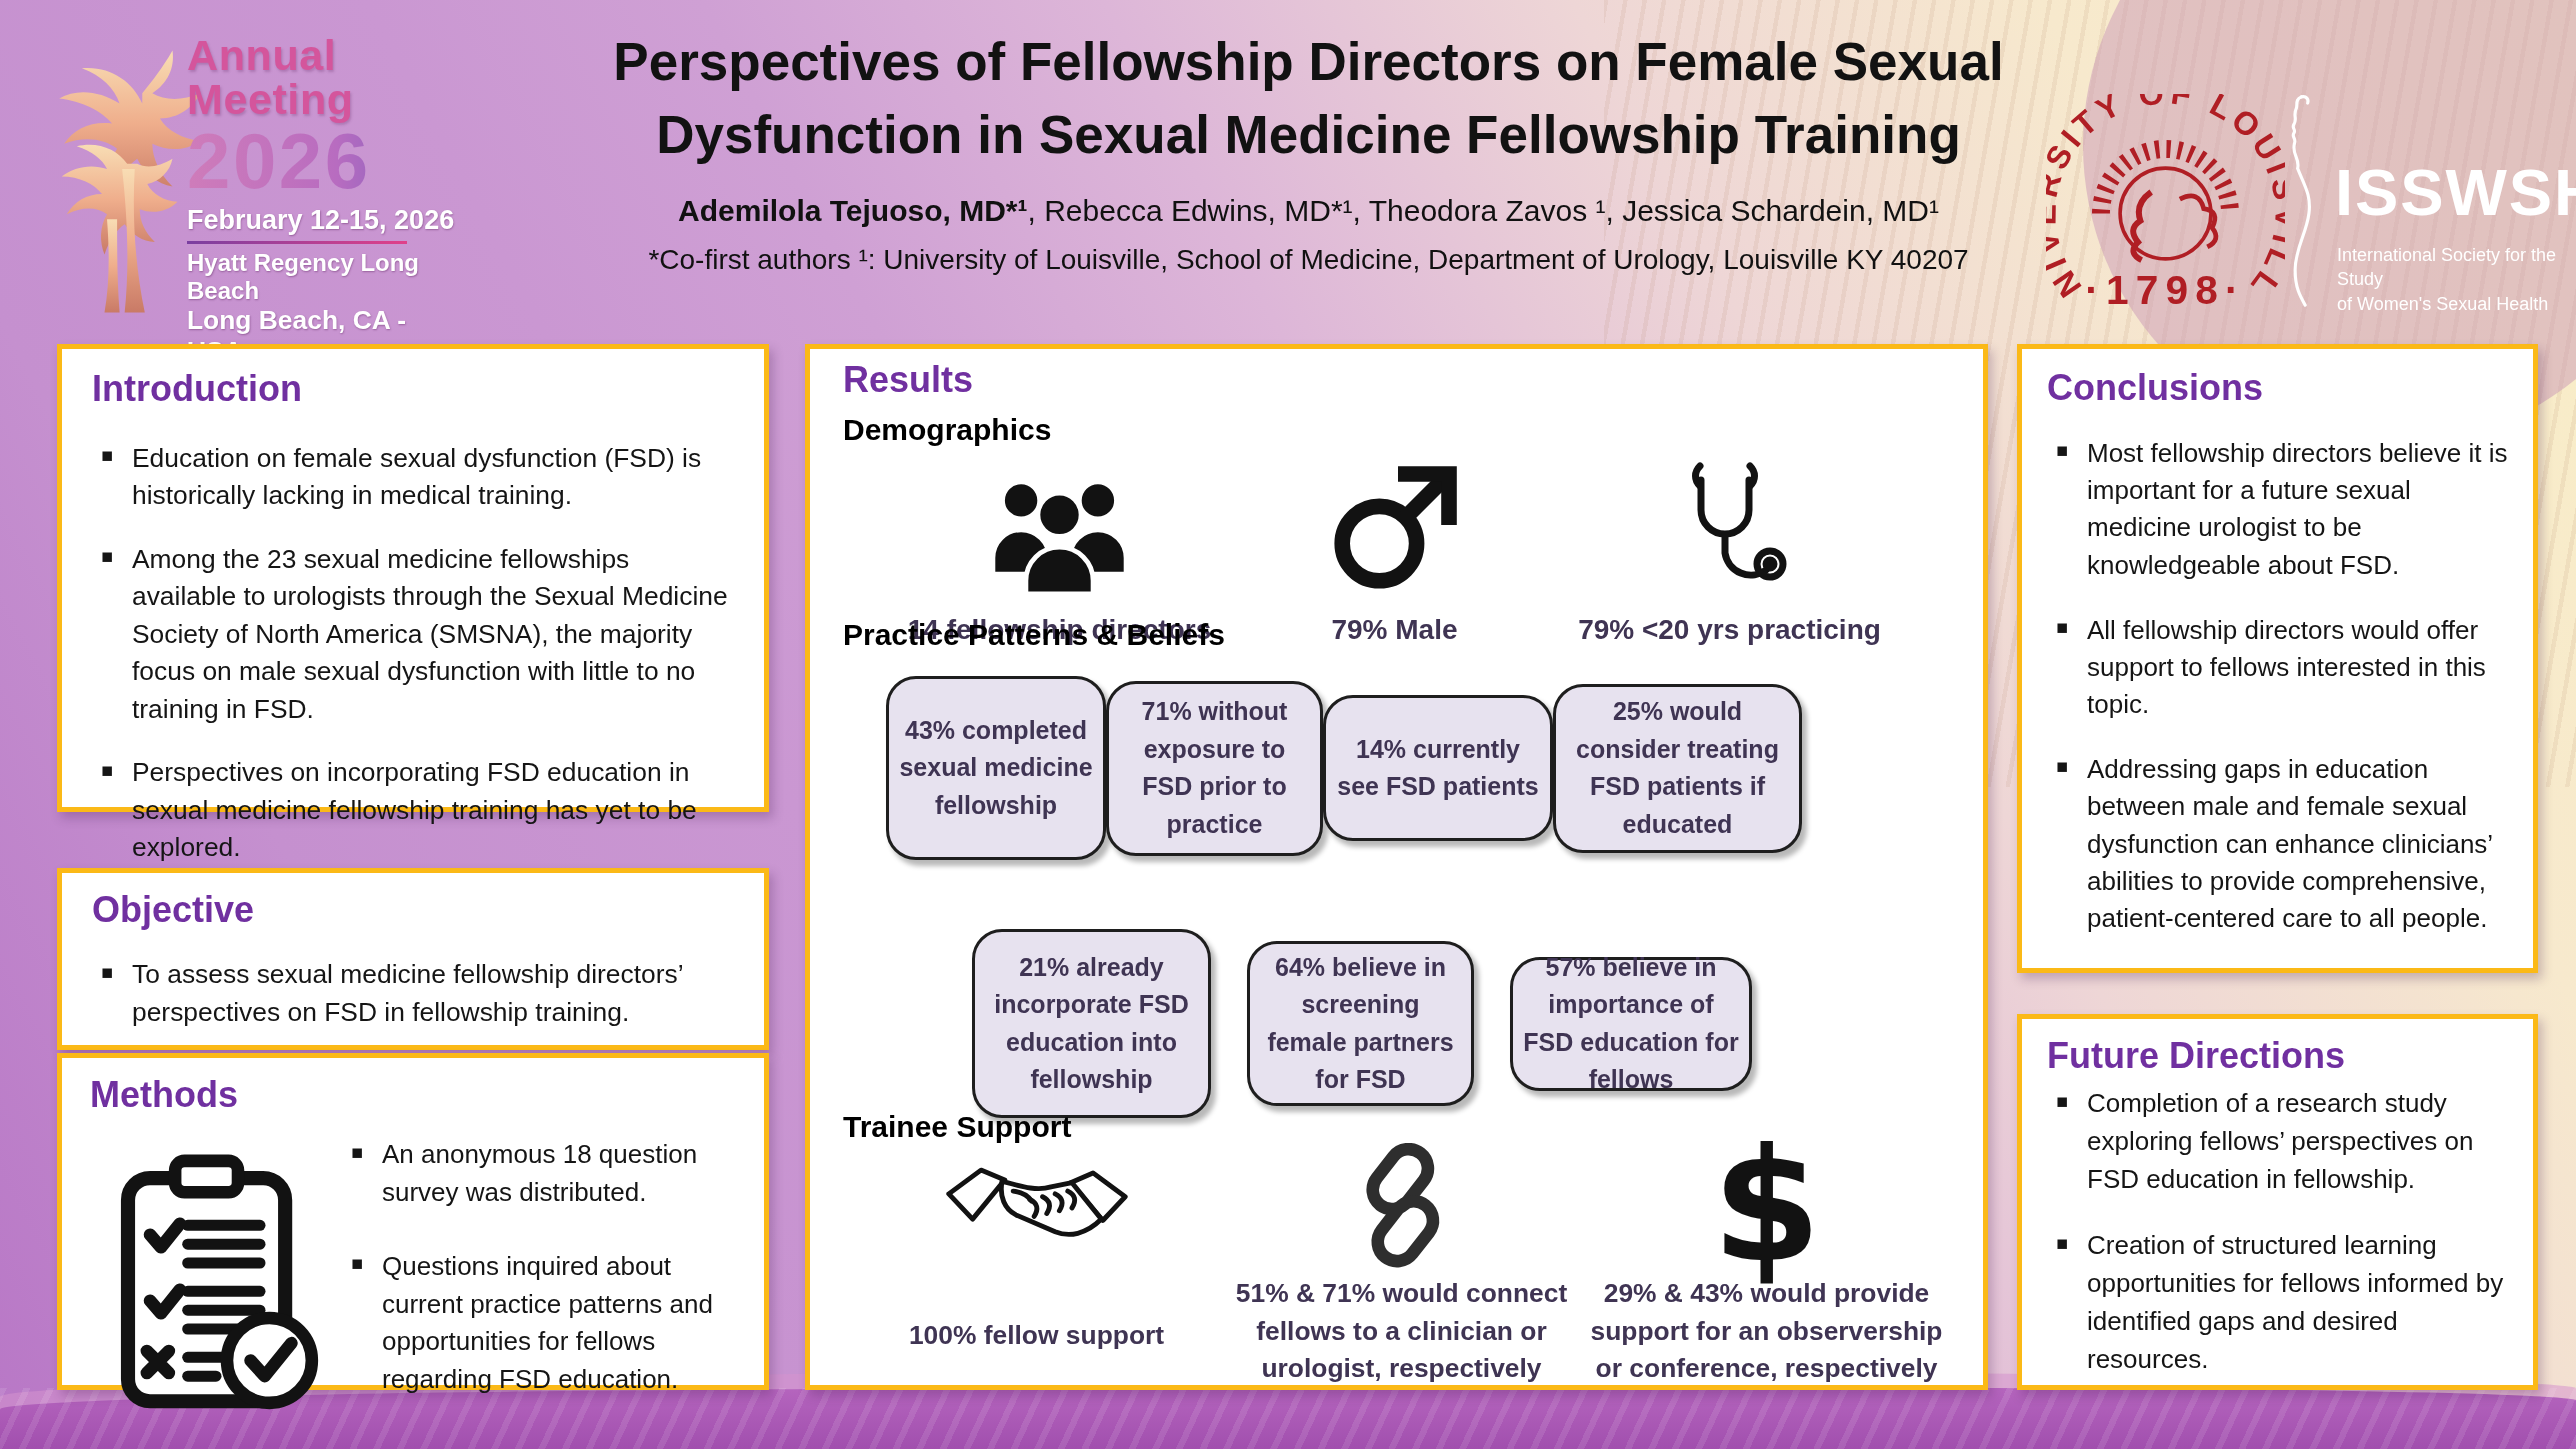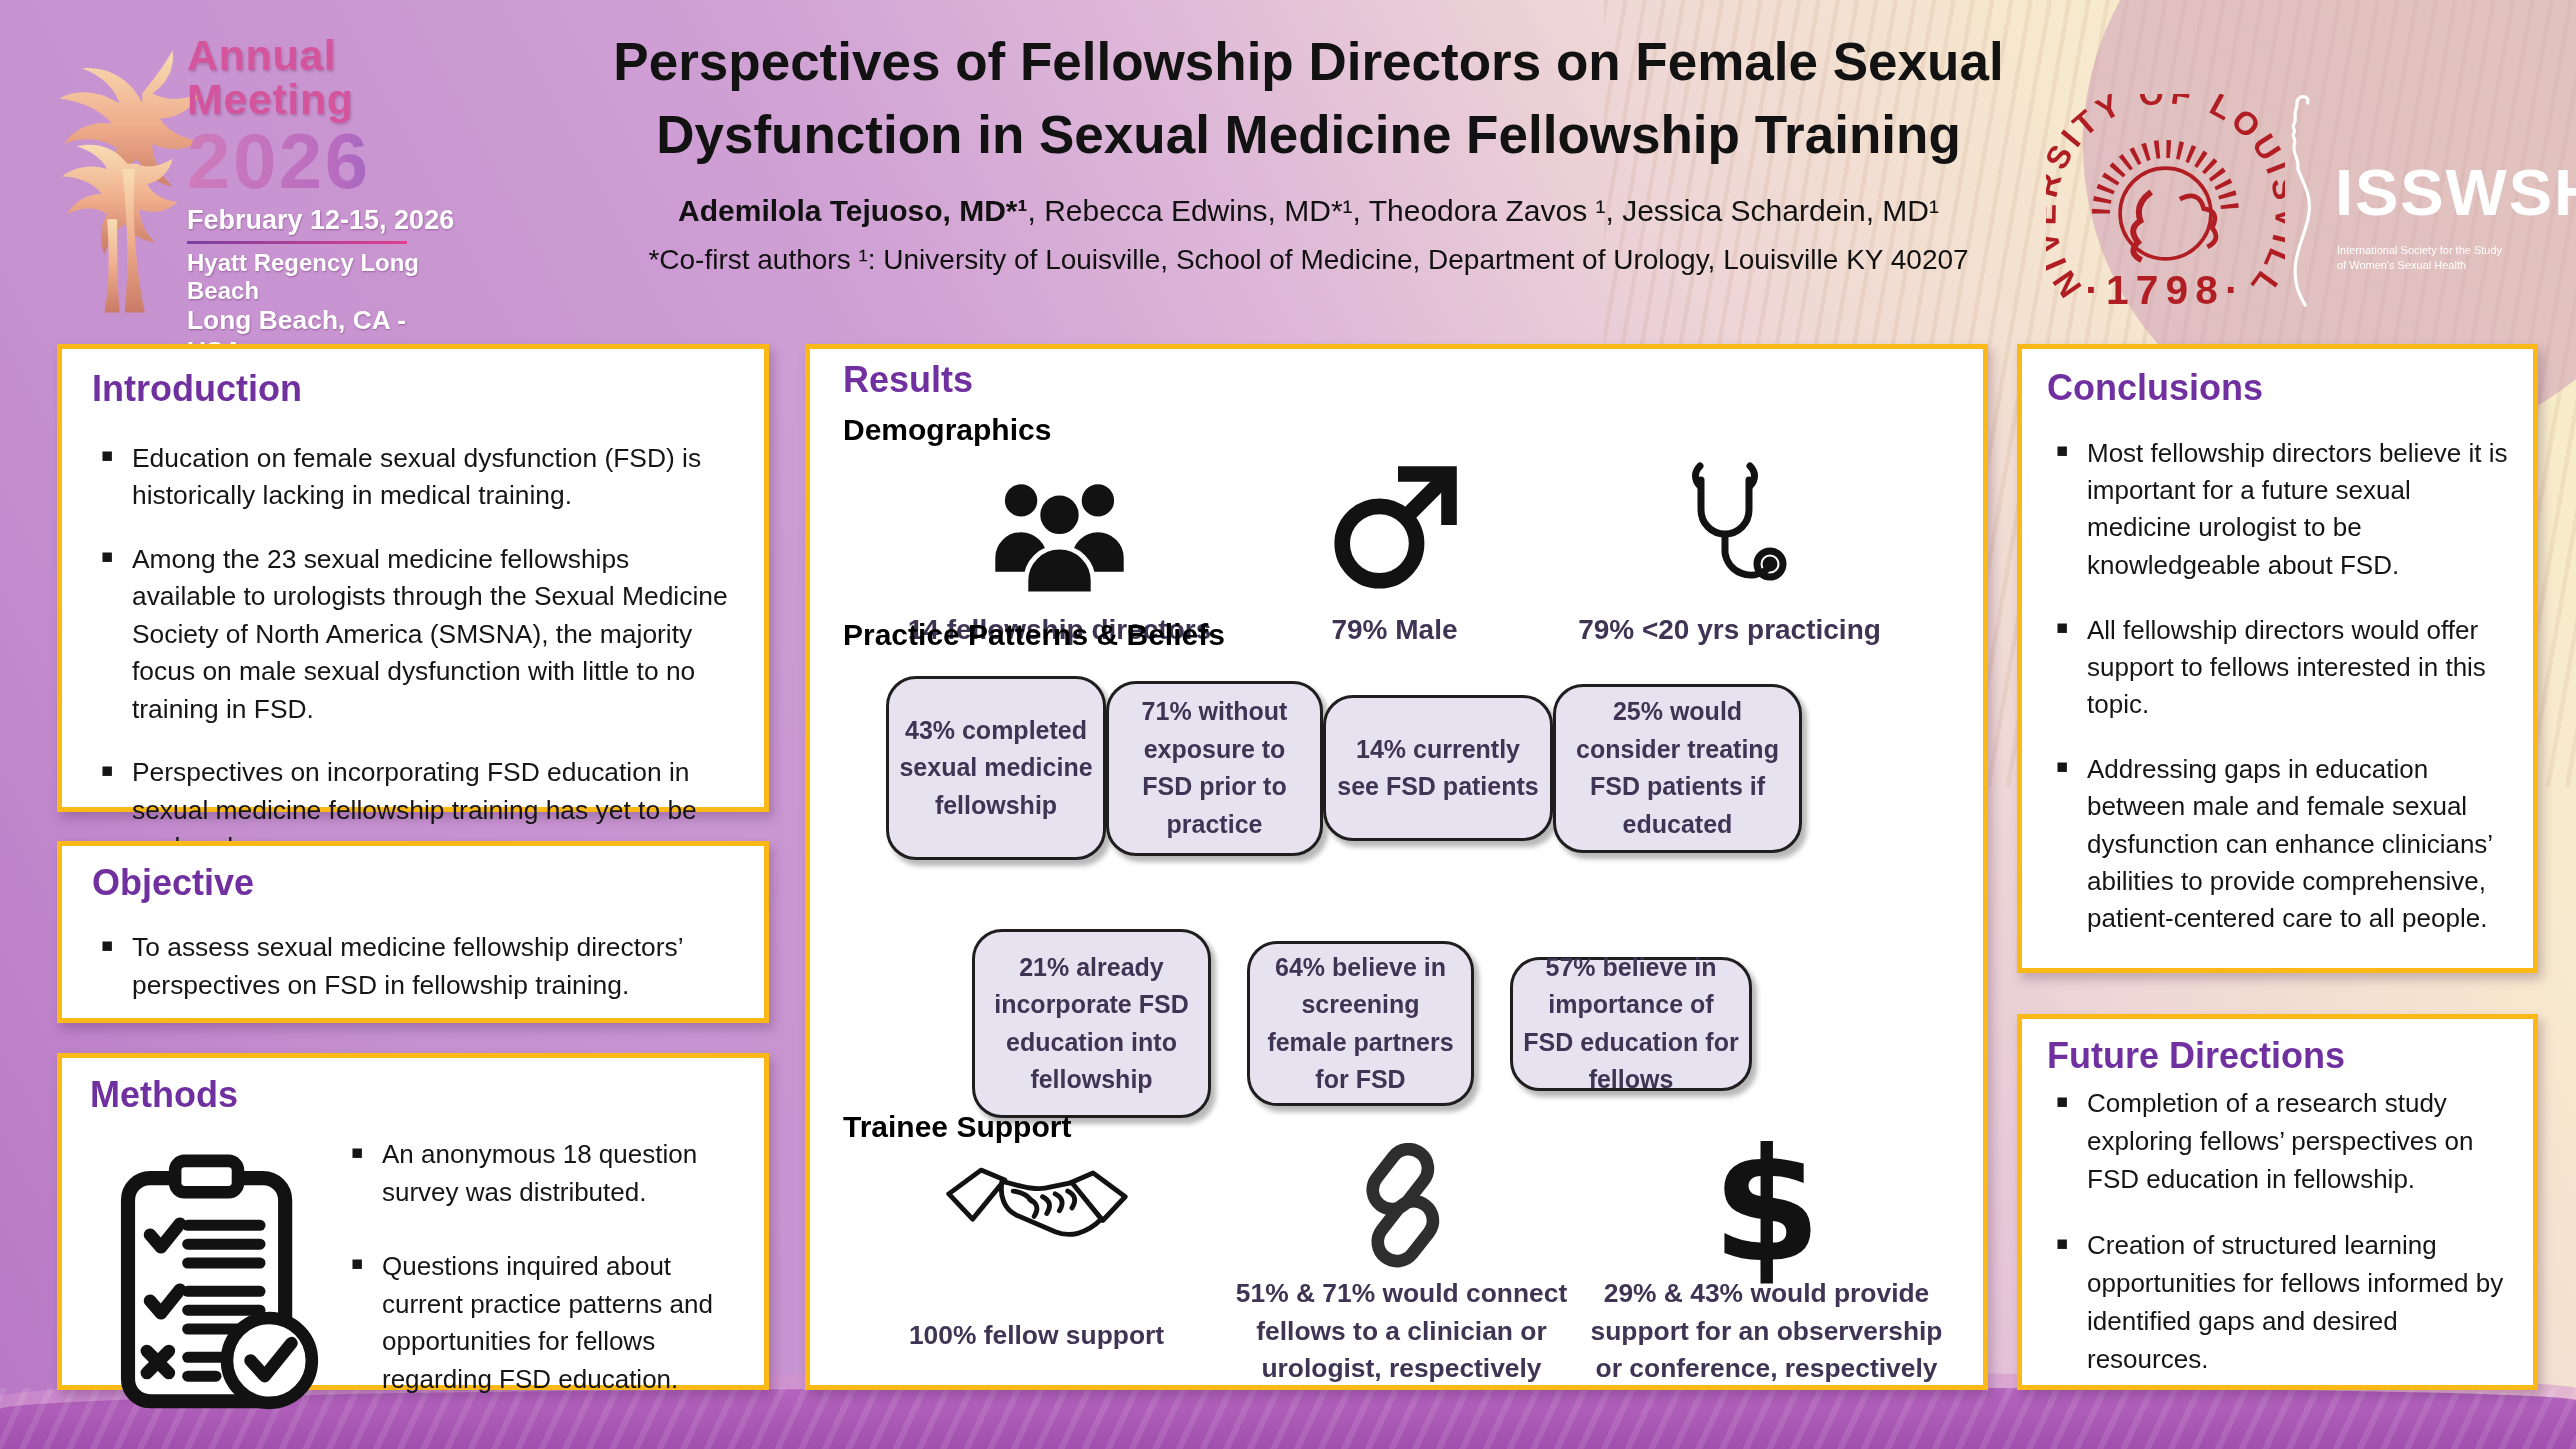--- a/index.html
+++ b/index.html
@@ -35,28 +35,28 @@
   .titleblock{position:absolute;left:522px;top:25px;width:1573px;text-align:center;}
   .title-line{font-size:53px;font-weight:bold;color:#121212;line-height:1.38;}
   .authors{margin-top:22.7px;font-size:30px;color:#111;}
   .authors b{font-weight:bold;}
   .affil{margin-top:16.4px;font-size:28px;color:#111;}
 
   .seal{position:absolute;left:2046px;top:94px;width:239px;height:239px;}
   .isswsh{position:absolute;left:2254px;top:74px;width:322px;height:264px;}
   .isswsh .sil{position:absolute;left:6.3px;top:6.3px;}
   .iss-acr{position:absolute;left:81px;top:81px;font-size:65px;font-weight:600;color:#ffffff;letter-spacing:1.9px;}
-  .iss-sub{position:absolute;left:83px;top:169px;font-size:11px;color:#ffffff;line-height:1.35;}
+  .iss-sub{position:absolute;left:83px;top:169px;font-size:18px;color:#ffffff;line-height:1.35;}
 
   
   .panel{position:absolute;background:#ffffff;border:5.7px solid #fbb917;box-sizing:border-box;
     box-shadow:4.4px 5.7px 10px rgba(60,20,70,0.25);z-index:2;}
   .panel h2{margin:0;font-size:36px;font-weight:bold;color:#7030a0;}
   .p-intro{left:57px;top:344px;width:712px;height:468px;padding:19px 30px;}
-  .p-obj{left:57px;top:841px;width:712px;height:182px;padding:16.4px 30px;}
+  .p-obj{left:57px;top:868px;width:712px;height:182px;padding:16.4px 30px;}
   .p-methods{left:57px;top:1053px;width:712px;height:337px;padding:16.4px 28px;}
   .p-results{left:805px;top:344px;width:1183px;height:1046px;}
   .p-concl{left:2017px;top:344px;width:521px;height:629px;padding:17.6px 25px;}
   .p-future{left:2017px;top:1014px;width:521px;height:376px;padding:16.4px 25px;}
 
   ul.bullets{list-style:none;margin:0;padding:0;}
   ul.bullets li{position:relative;padding-left:40px;font-size:26.4px;line-height:1.42;color:#151515;}
   ul.bullets li:before{content:"▪";font-family:"DejaVu Sans",sans-serif;position:absolute;left:8.8px;top:1.3px;font-size:19px;color:#151515;}
   .p-intro ul.bullets{margin-top:30px;}
   .p-intro li + li{margin-top:26px;}

